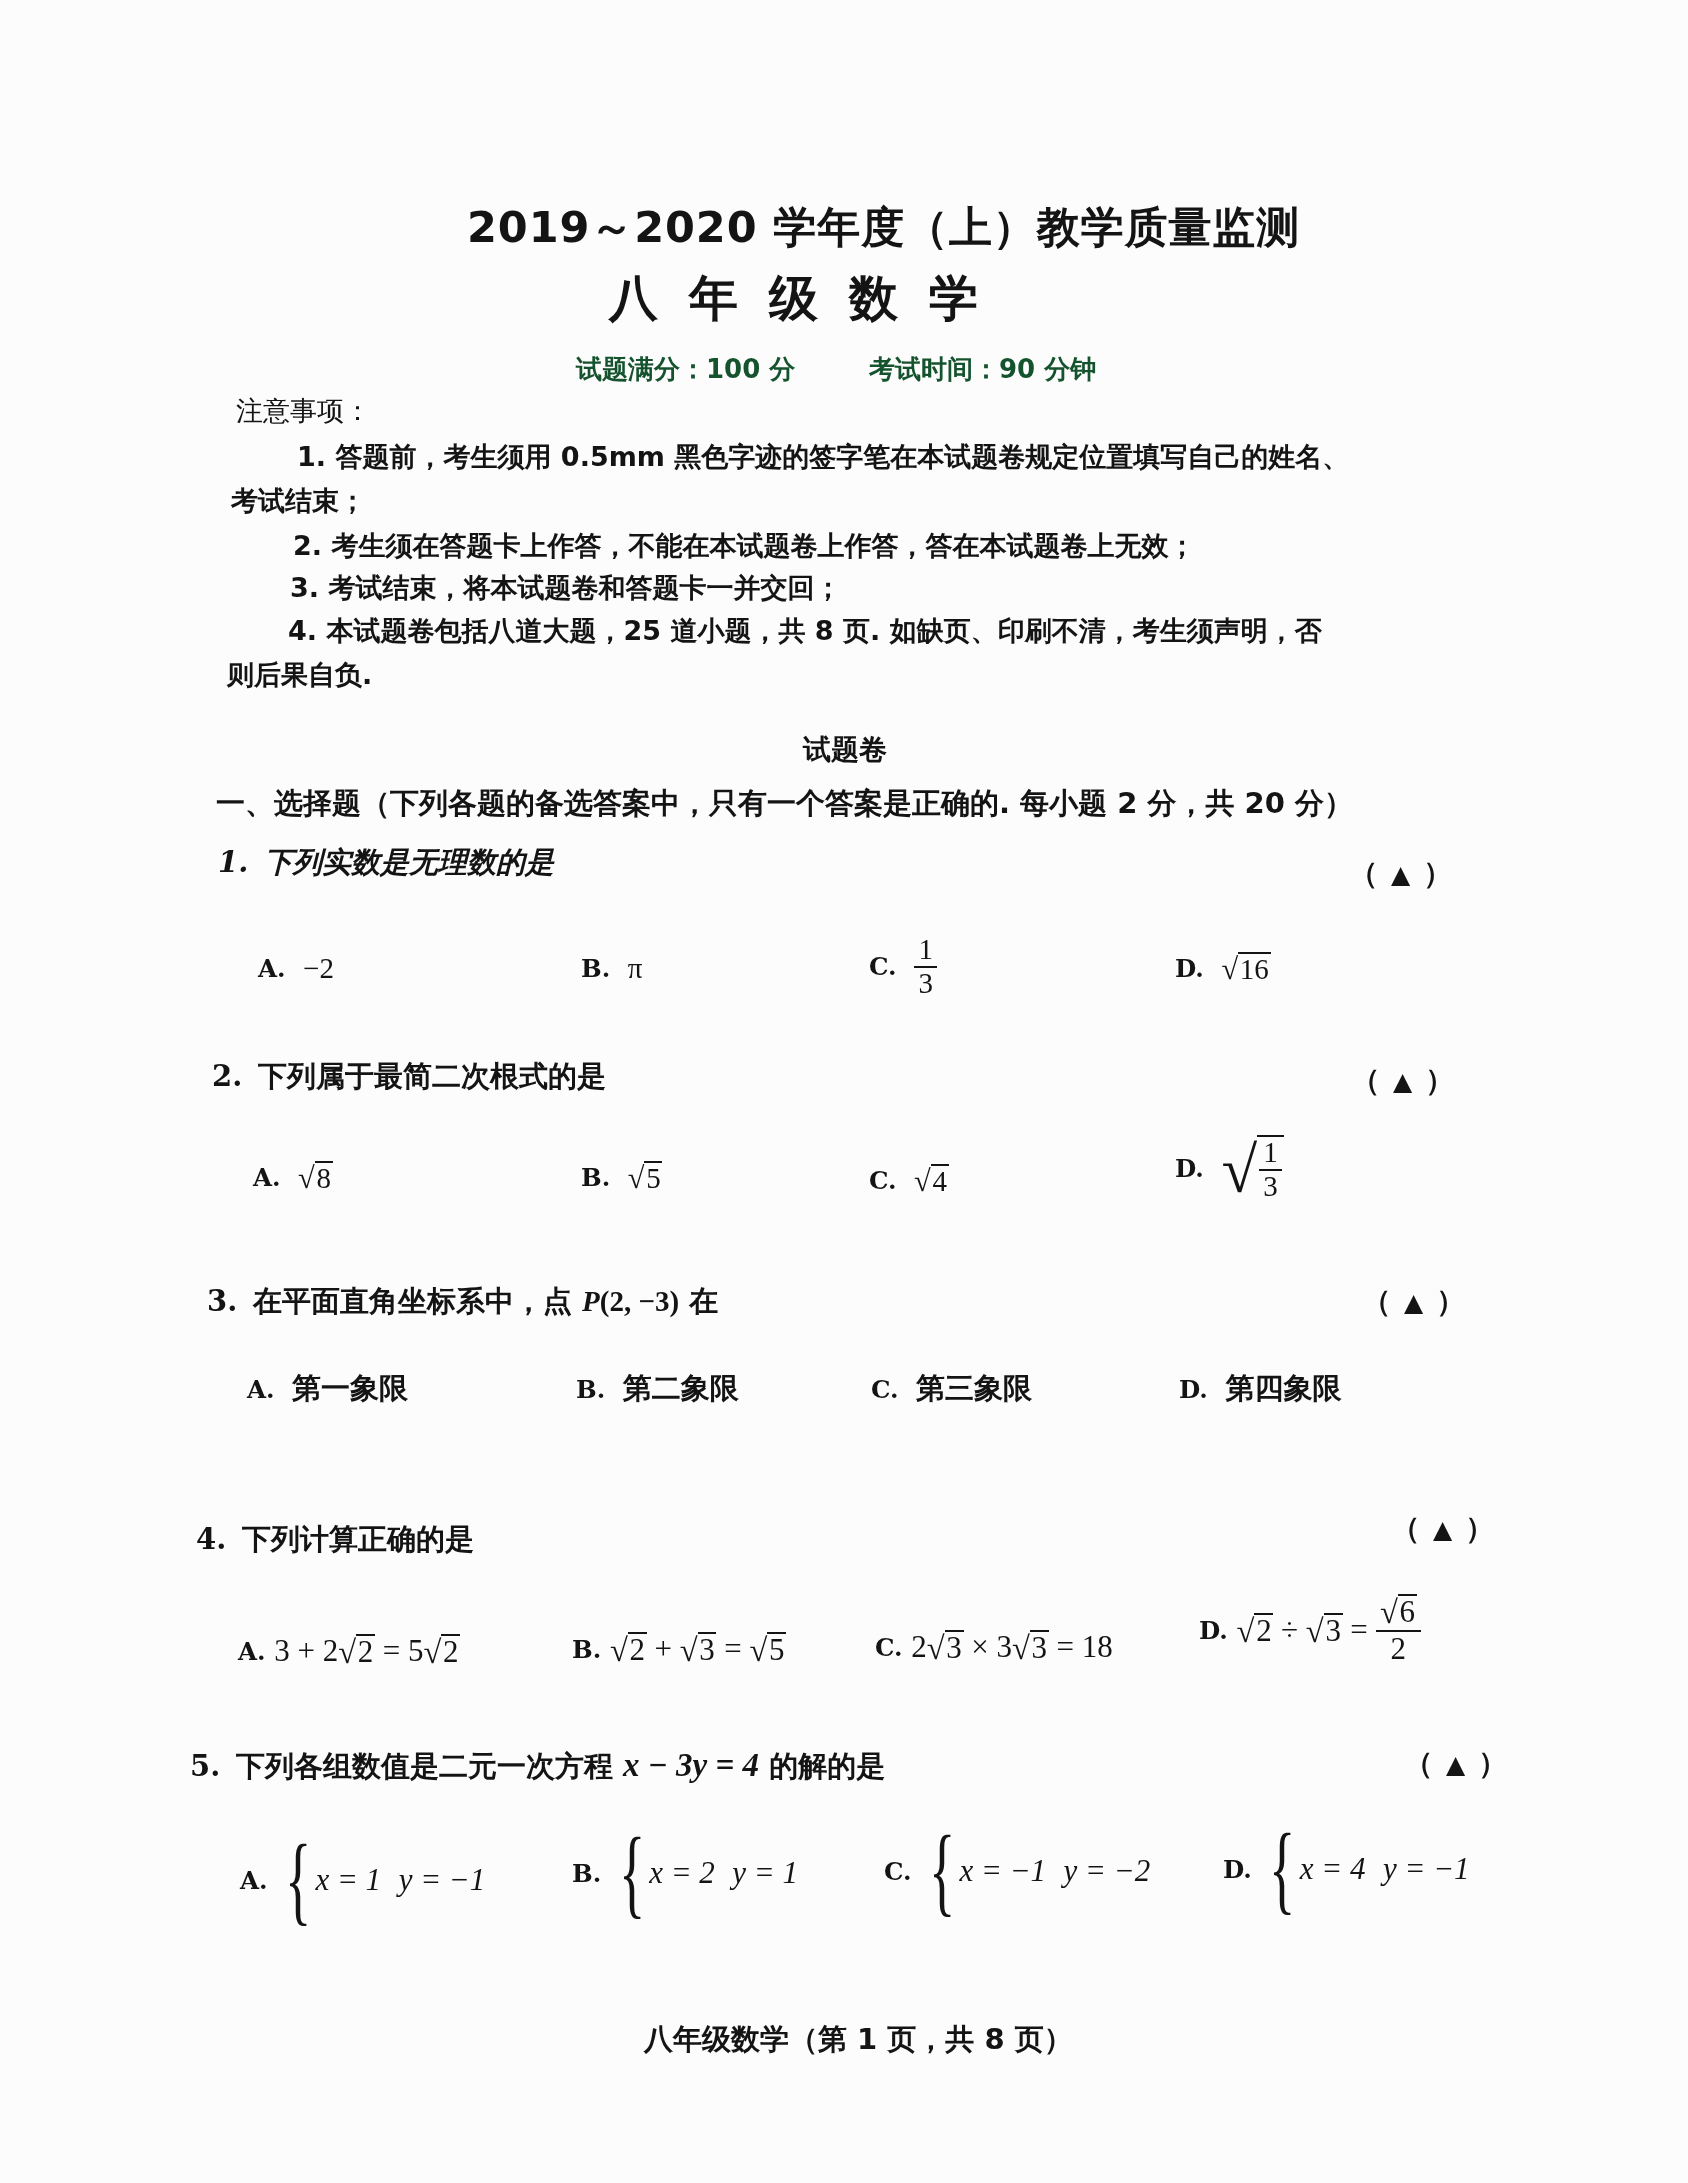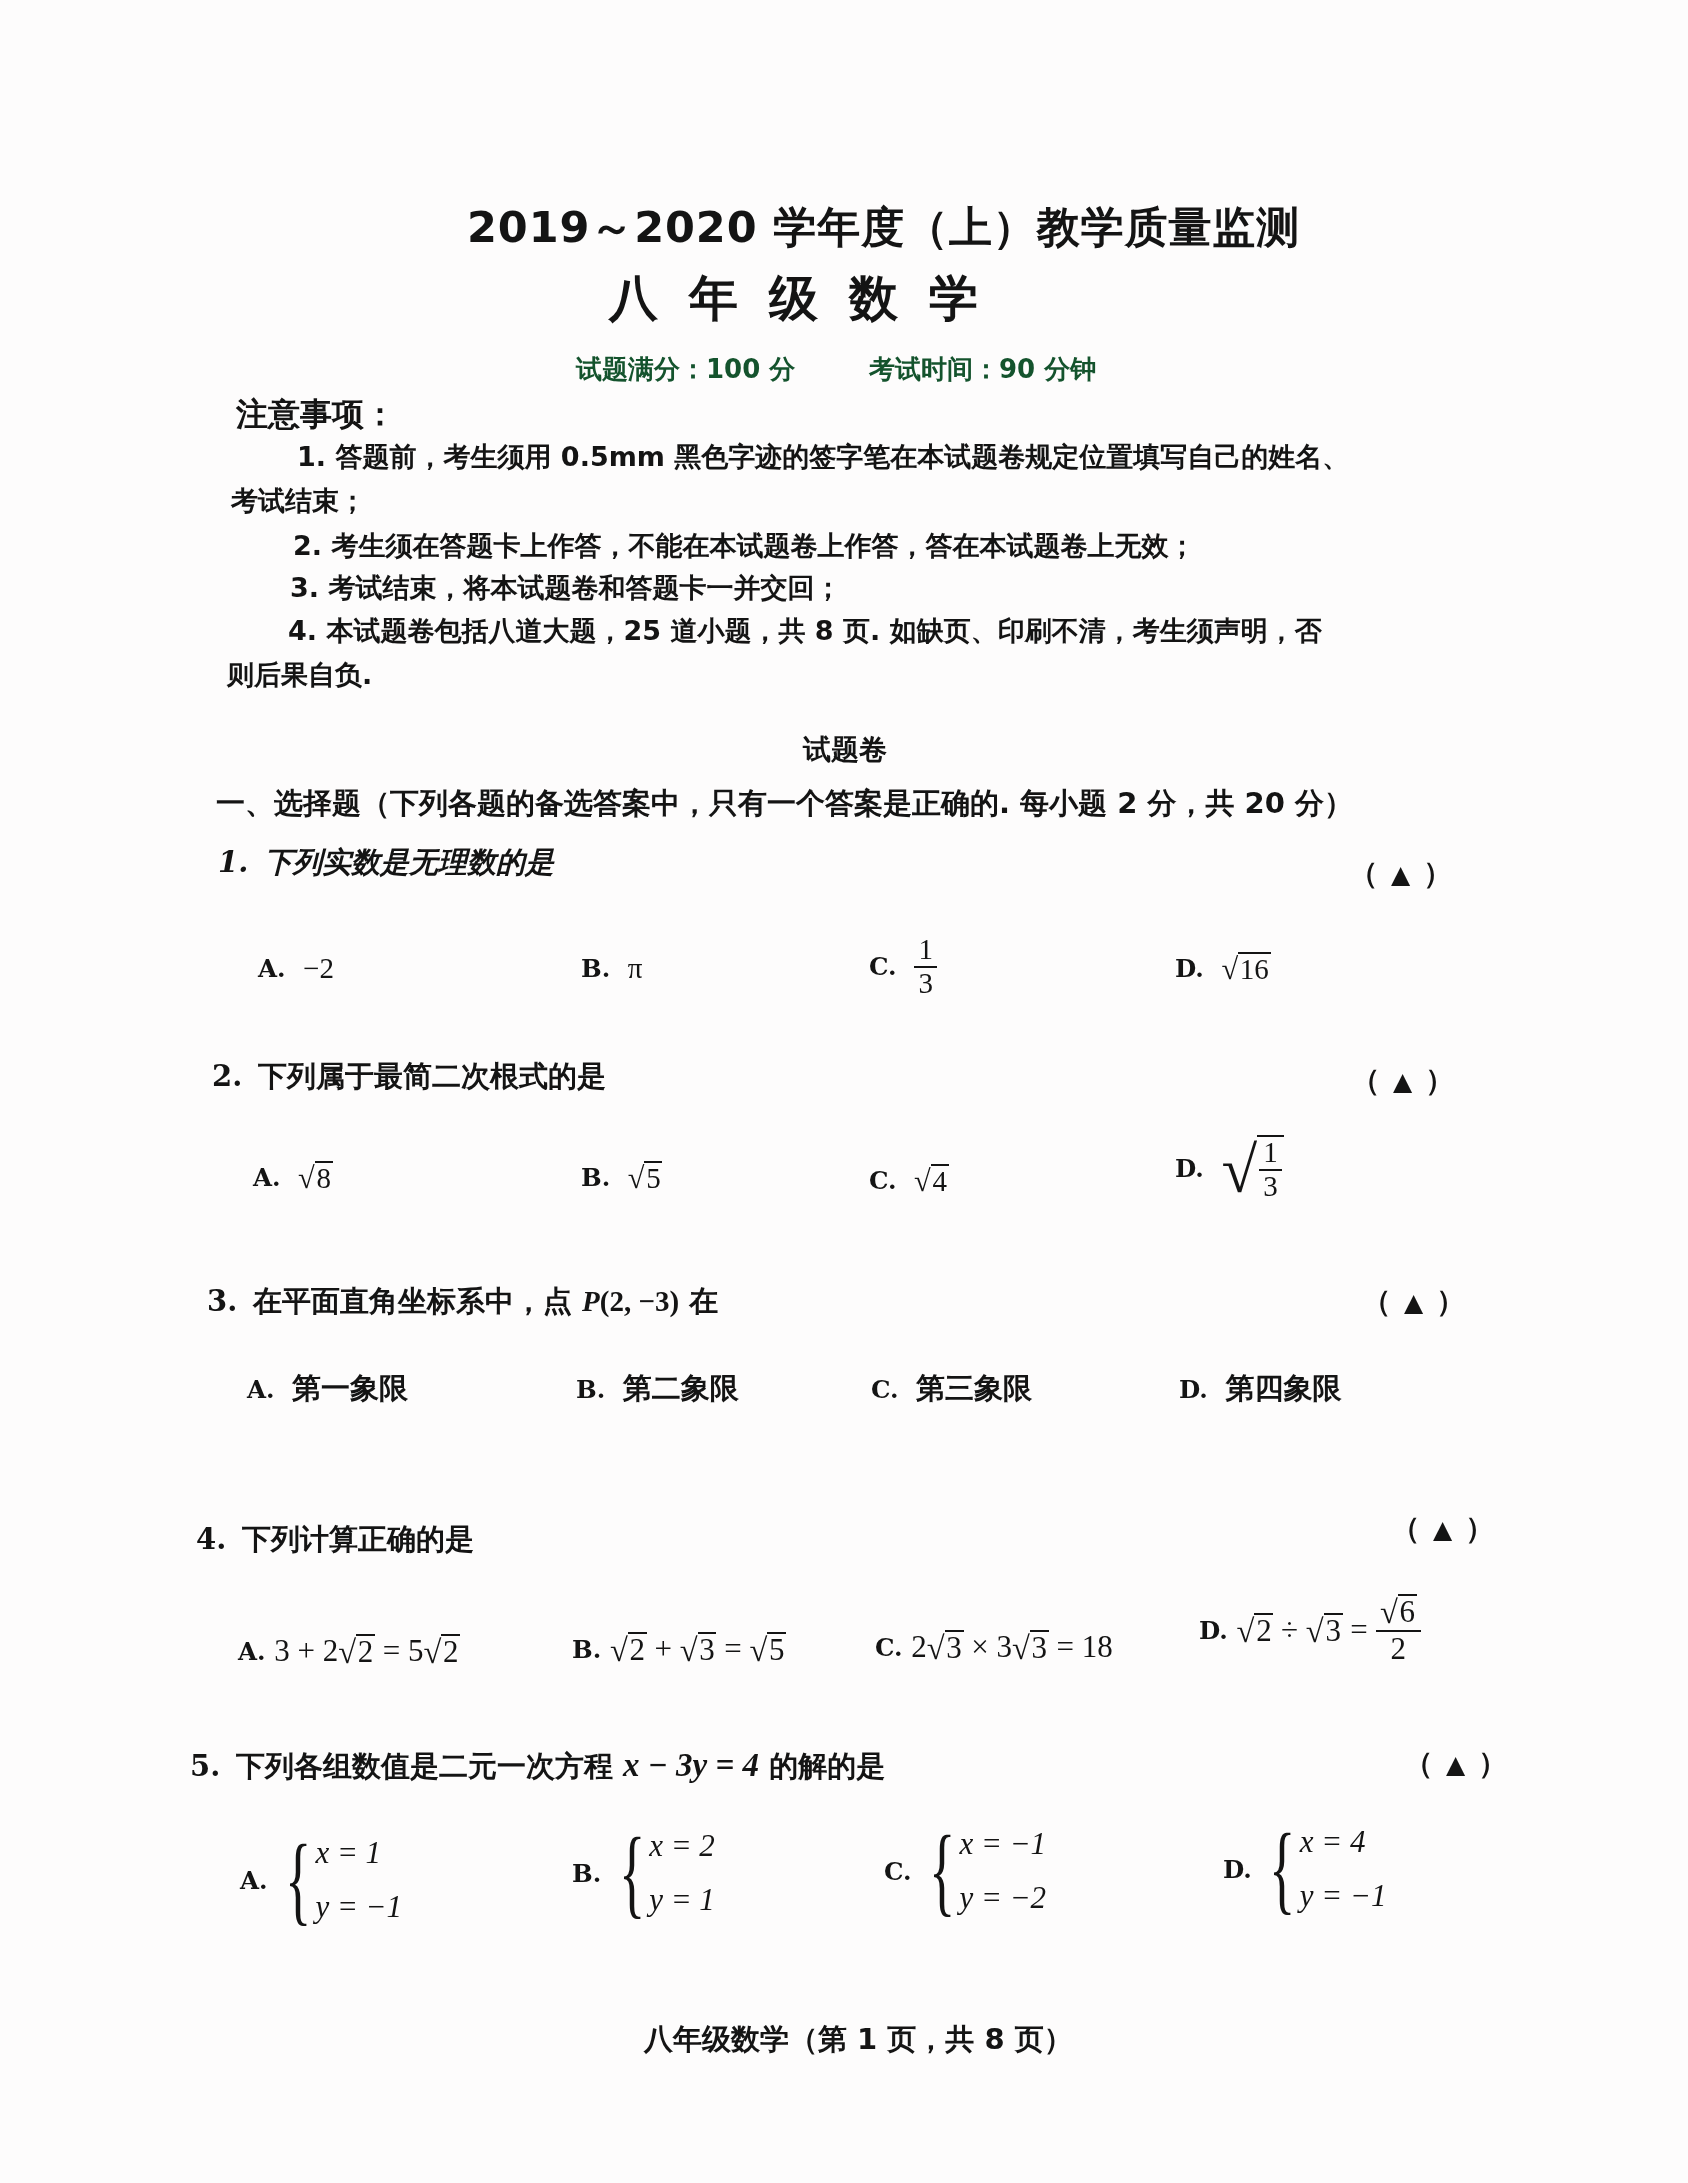--- a/index.html
+++ b/index.html
@@ -12,21 +12,21 @@
       color: #141414;
     }
     .abs { position: absolute; white-space: nowrap; }
     .serif { font-family: "DejaVu Serif", "Liberation Serif", serif; }
     .math { font-family: "Liberation Serif", "DejaVu Serif", serif; }
     .it { font-style: italic; }
 
     .exam-title { left: 467px; top: 199px; font-size: 43px; font-weight: bold; letter-spacing: 0.9px; }
     .subject-title { left: 609px; top: 266px; font-size: 49px; font-weight: bold; letter-spacing: 31px; }
     .meta { top: 352px; font-size: 26px; font-weight: bold; color: #14532d; }
-    .notes-head { left: 236px; top: 393px; font-size: 32px; font-weight: bold; }
+    .notes-head { left: 236px; top: 393px; font-size: 27px; font-weight: normal; }
     .note { font-size: 27px; font-weight: bold; }
     .section-title { left: 803px; top: 731px; font-size: 28px; font-weight: bold; }
     .part-title { left: 216px; top: 784px; font-size: 29px; font-weight: bold; }
 
     .q-stem { font-size: 29px; font-weight: bold; }
     .q-num { display: inline-block; margin-right: 15.7px; }
     .ans-slot { font-size: 29px; font-weight: bold; }
     .ans-slot .tri { display: inline-block; margin: 0 13px; font-size: 25px; }
 
     .opt { font-size: 29px; display: flex; align-items: center; }
@@ -35,21 +35,21 @@
 
     .sqrt { display: inline-flex; align-items: flex-end; }
     .sqrt .rad { font-size: 1.05em; line-height: 1; }
     .sqrt .radicand { border-top: 2.2px solid #141414; padding: 0 1.7px; line-height: 1.05; }
     .frac { display: inline-flex; flex-direction: column; align-items: center; vertical-align: middle; line-height: 1.1; }
     .frac .num { border-bottom: 2.2px solid #141414; padding: 0 4.4px; }
     .frac .den { padding: 0 4.4px; }
 
     .sys { display: inline-flex; align-items: center; }
     .sys .brace { font-size: 100px; line-height: 1; font-weight: 200; margin-right: 4.4px; transform: scaleX(0.55); transform-origin: left center; }
-    .sys .rows { display: flex; flex-direction: column; gap: 17.5px; margin-left: -22px; }
+    .sys .rows { display: flex; flex-direction: row; gap: 17.5px; margin-left: -22px; }
 
     .footer { left: 644px; top: 2020px; font-size: 29px; font-weight: bold; }
   </style>
 </head>
 <body>
 
 <div class="abs exam-title">2019～2020 学年度（上）教学质量监测</div>
 <div class="abs subject-title">八年级数学</div>
 <div class="abs meta" style="left:576px;">试题满分：100 分</div>
 <div class="abs meta" style="left:869px;">考试时间：90 分钟</div>

